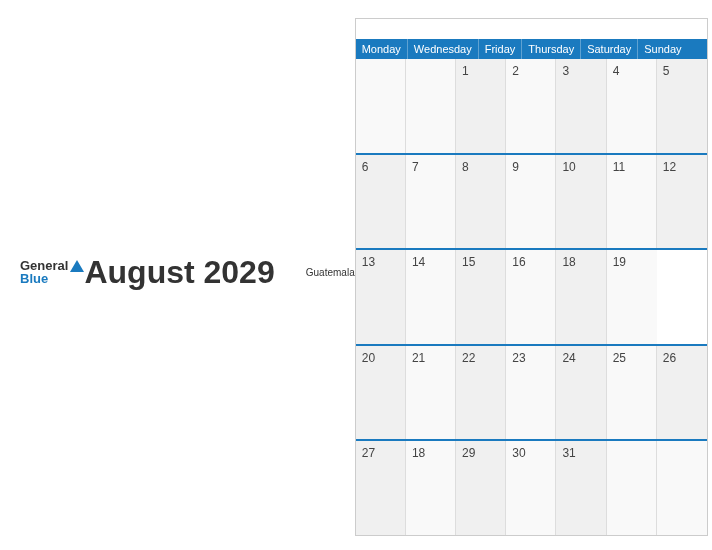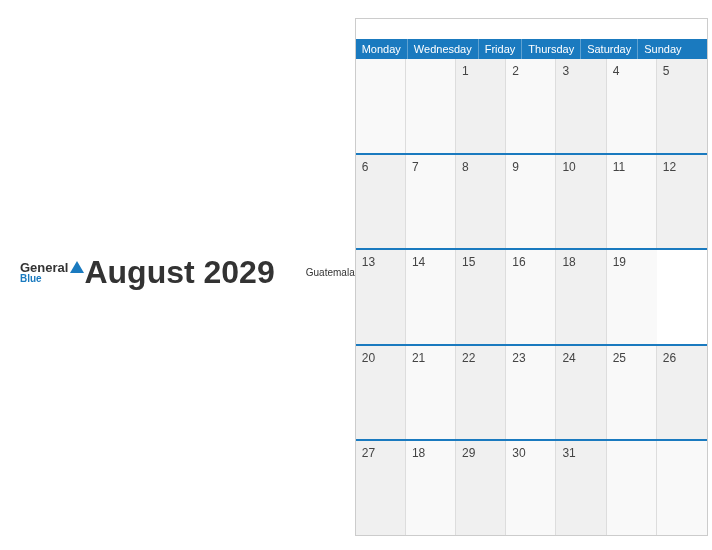--- a/index.html
+++ b/index.html
@@ -28,21 +28,21 @@
       flex-direction: column;
       align-items: flex-start;
       line-height: 1;
     }
     .logo-general {
       font-size: 13px;
       color: #333;
       font-weight: bold;
     }
     .logo-blue {
-      font-size: 10px;
+      font-size: 13px;
       color: #1a7abf;
       font-weight: bold;
     }
     .logo-triangle {
       display: inline-block;
       width: 0;
       height: 0;
       border-left: 7px solid transparent;
       border-right: 7px solid transparent;
       border-bottom: 12px solid #1a7abf;

